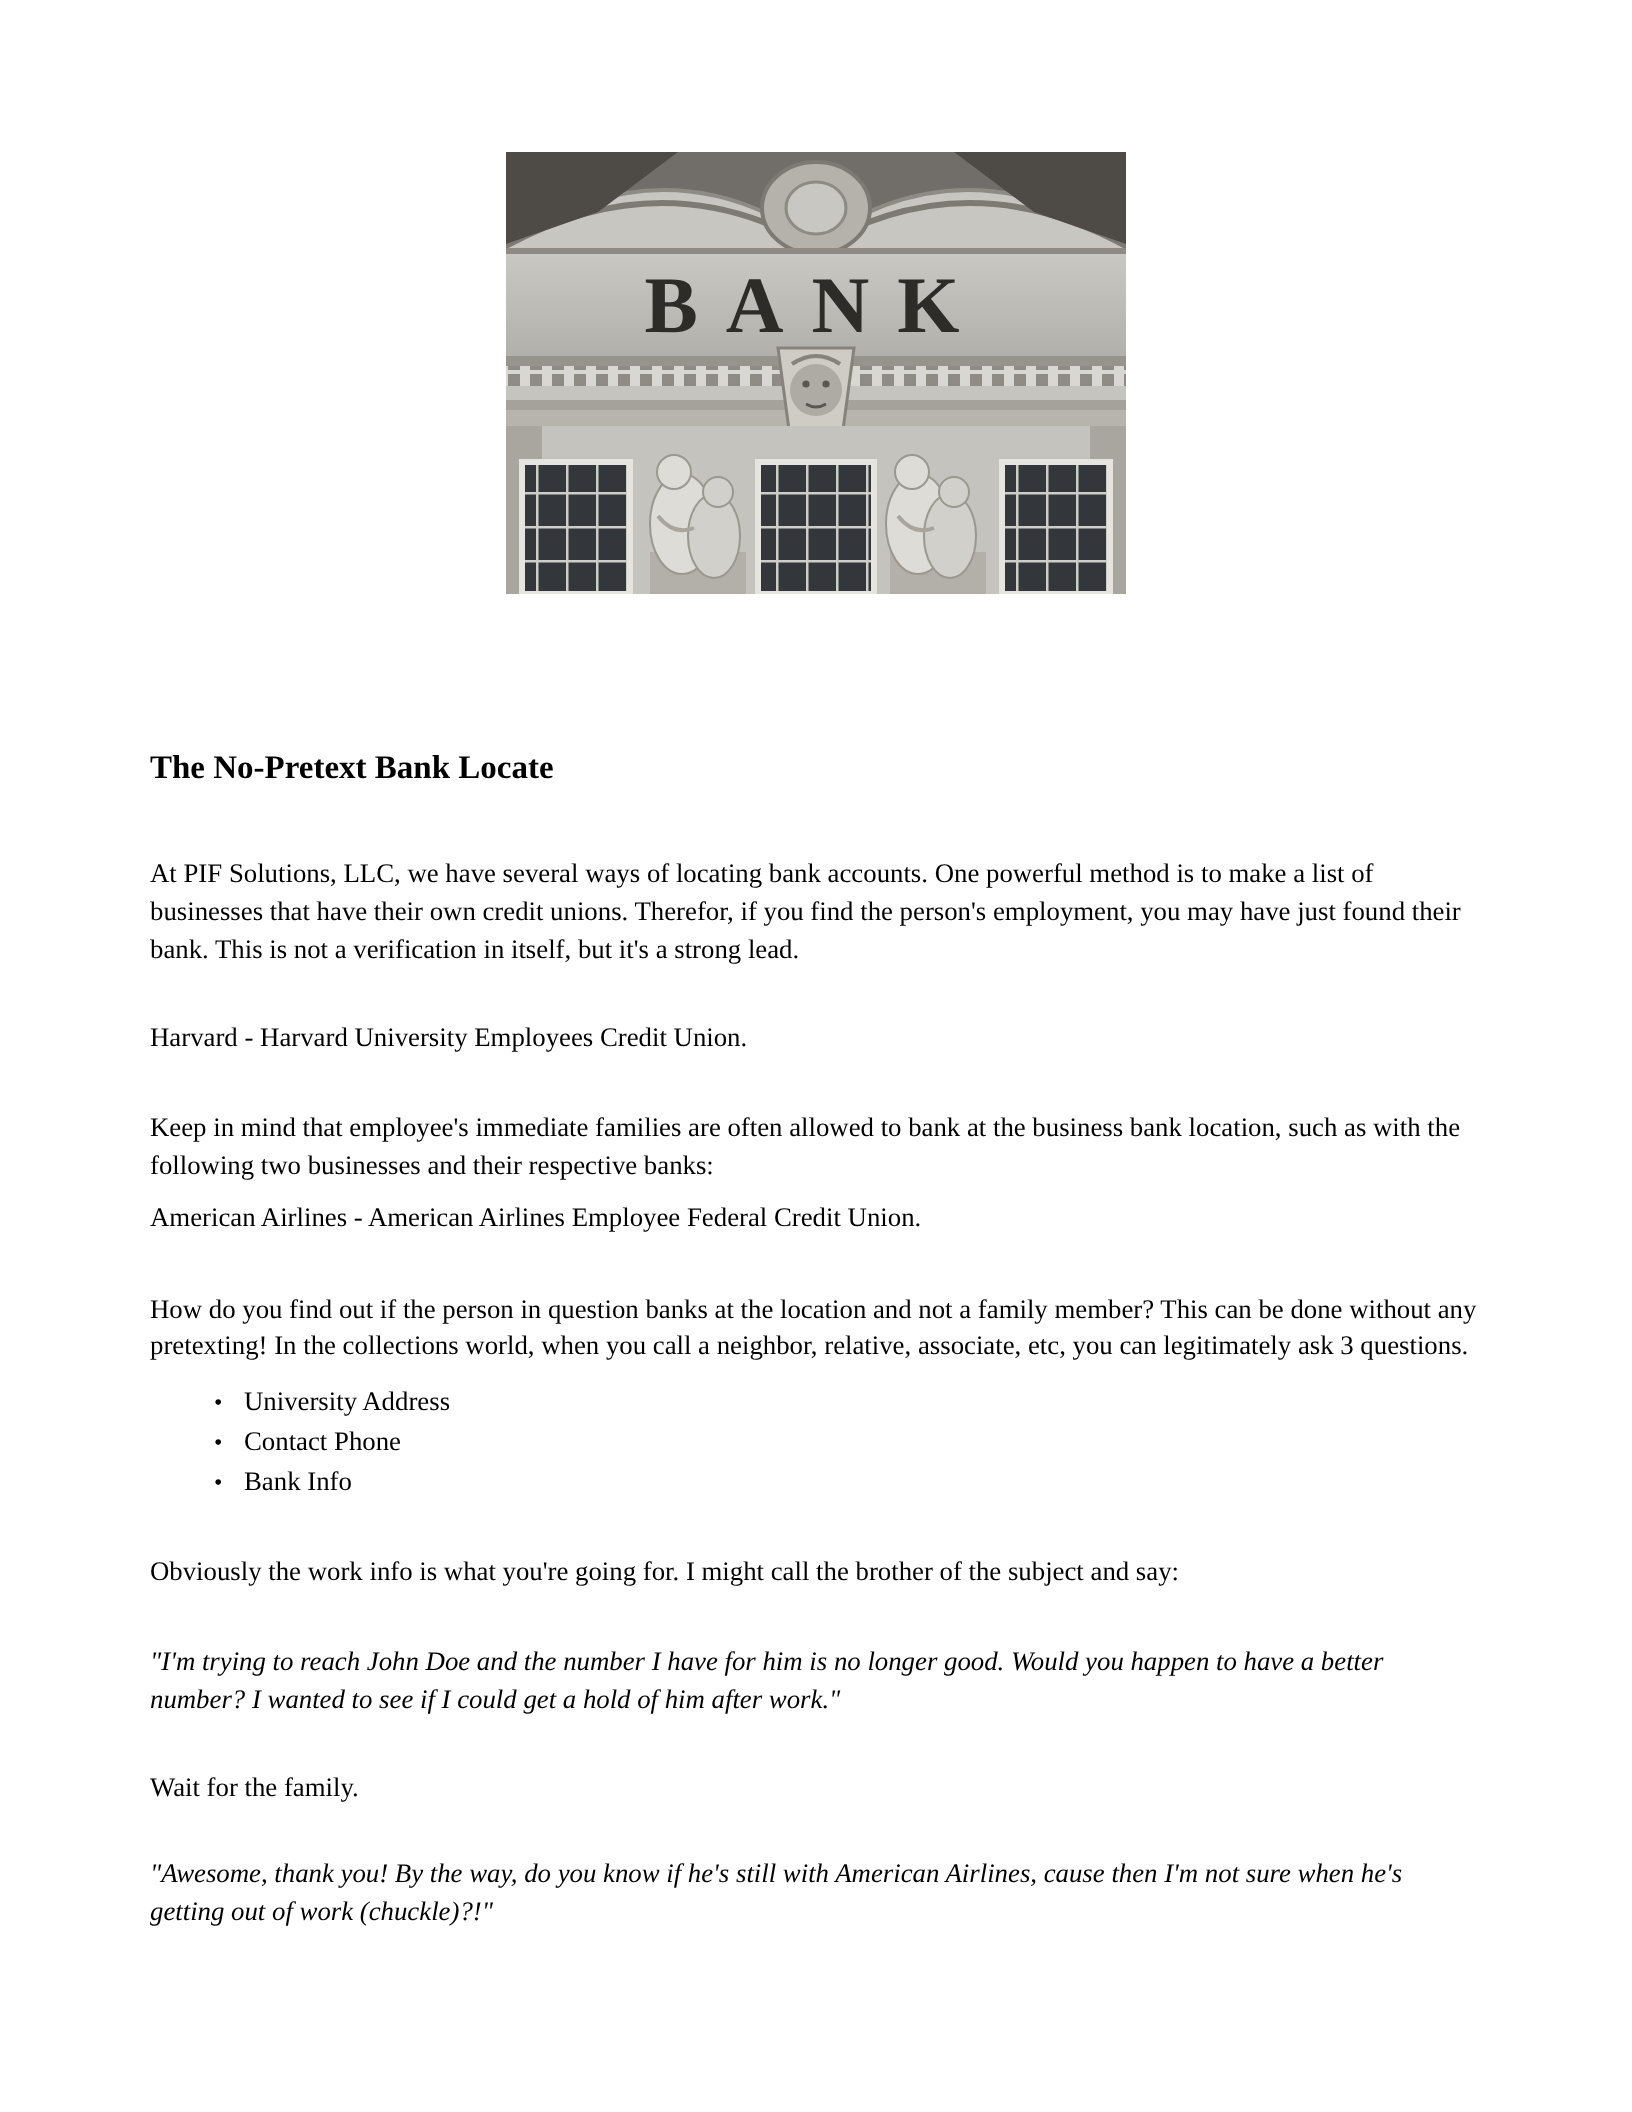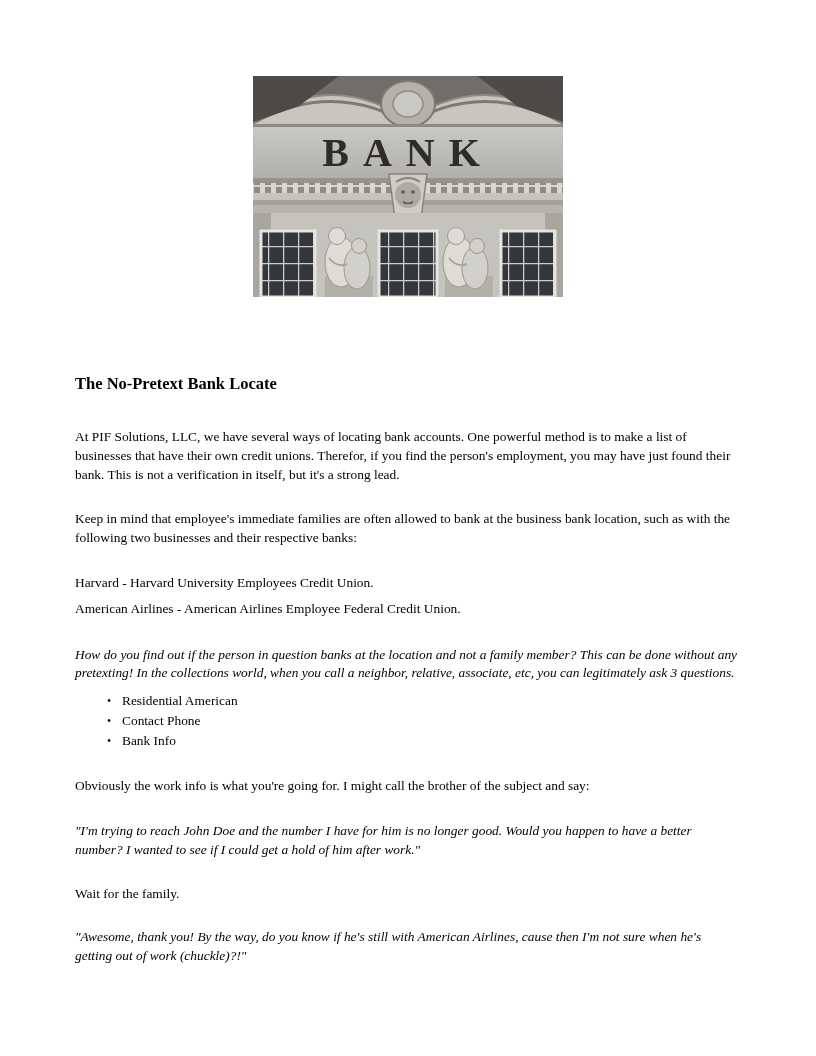--- a/index.html
+++ b/index.html
@@ -151,29 +151,29 @@
         <circle cx="224" cy="170" r="7.5" fill="#d2d0ca" stroke="#9b988f" stroke-width="1"></circle>
         <path d="M196,182 Q204,192 214,188" fill="none" stroke="#a8a59d" stroke-width="2"></path>
       </g>
     </svg>
   </div>
 
   <h1 class="doc-title">The No-Pretext Bank Locate</h1>
 
   <p class="para intro">At PIF Solutions, LLC, we have several ways of locating bank accounts. One powerful method is to make a list of businesses that have their own credit unions. Therefor, if you find the person's employment, you may have just found their bank. This is not a verification in itself, but it's a strong lead.</p>
 
+  <p class="para">Harvard - Harvard University Employees Credit Union.</p>
+
   <p class="para">Keep in mind that employee's immediate families are often allowed to bank at the business bank location, such as with the following two businesses and their respective banks:</p>
-
-  <p class="para">Harvard - Harvard University Employees Credit Union.</p>
   <p class="para tight">American Airlines - American Airlines Employee Federal Credit Union.</p>
 
-  <p class="para" style="margin-top:27px;font-style:italic;">How do you find out if the person in question banks at the location and not a family member? This can be done without any pretexting! In the collections world, when you call a neighbor, relative, associate, etc, you can legitimately ask 3 questions.</p>
+  <p class="para" style="margin-top:27px;">How do you find out if the person in question banks at the location and not a family member? This can be done without any pretexting! In the collections world, when you call a neighbor, relative, associate, etc, you can legitimately ask 3 questions.</p>
 
   <ul class="qlist">
-    <li>Residential American</li>
+    <li>University Address</li>
     <li>Contact Phone</li>
     <li>Bank Info</li>
   </ul>
 
   <p class="para" style="">Obviously the work info is what you're going for. I might call the brother of the subject and say:</p>
 
   <p class="para quote">"I'm trying to reach John Doe and the number I have for him is no longer good. Would you happen to have a better number? I wanted to see if I could get a hold of him after work."</p>
 
   <p class="para" style="margin-top:25px;">Wait for the family.</p>
 

